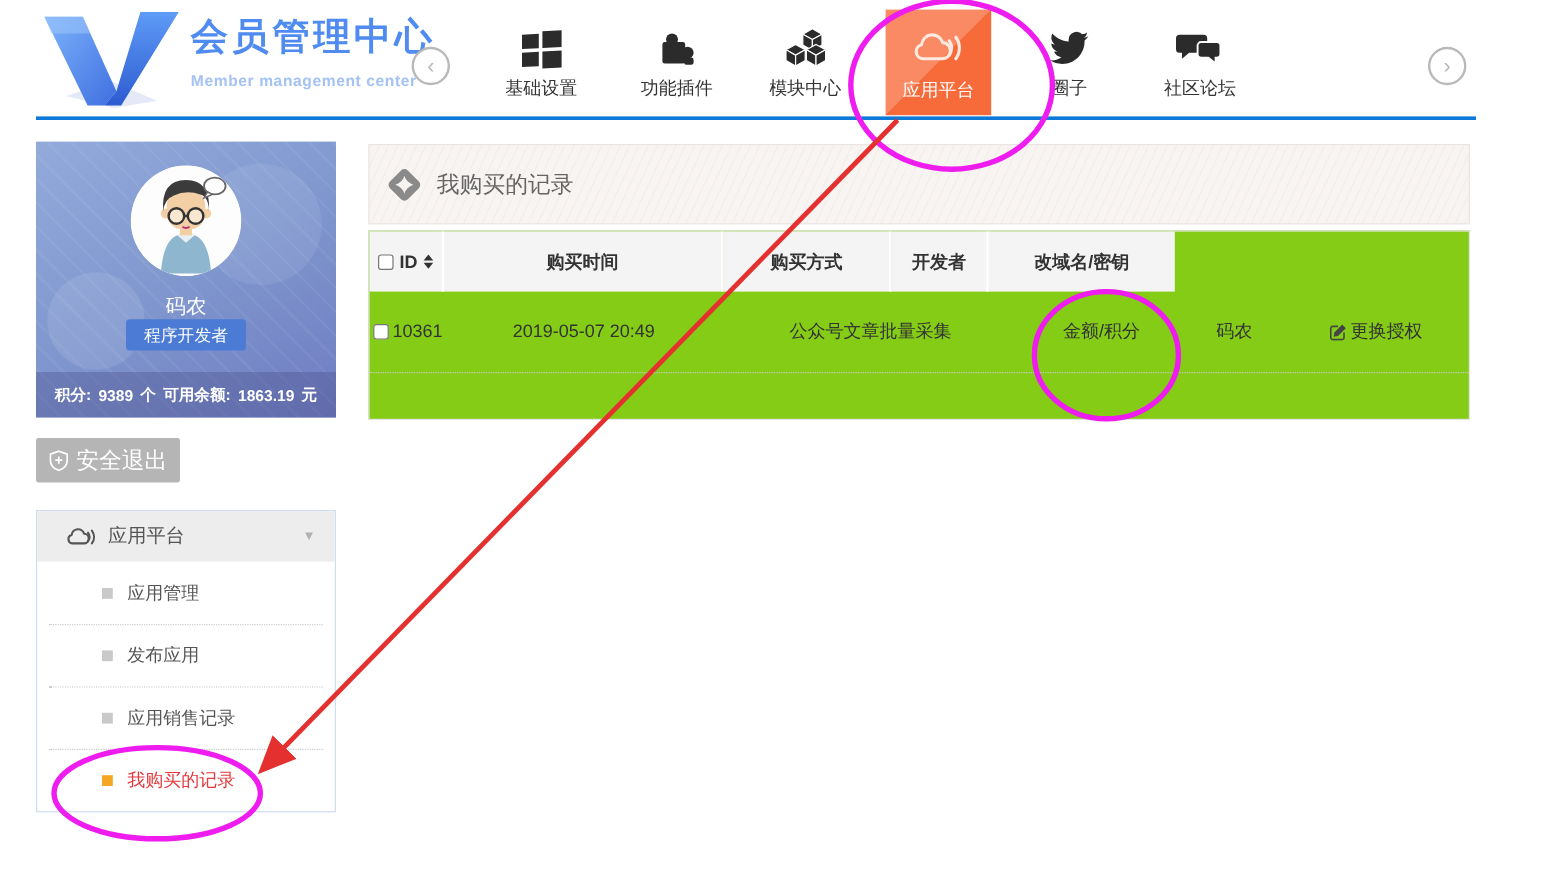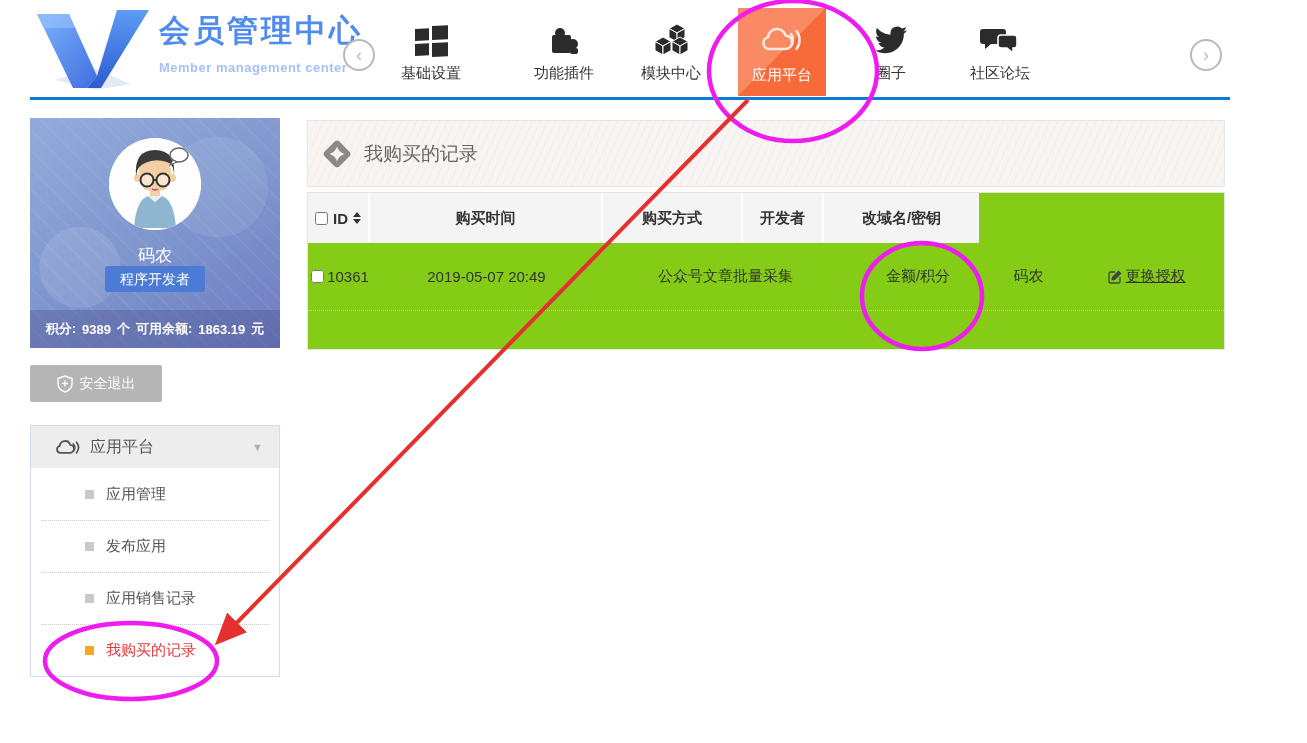--- a/index.html
+++ b/index.html
@@ -41,21 +41,21 @@
   .avatar-ring { position:absolute; left:79px; top:20px; width:92px; height:92px; border-radius:50%;
       background:#fff; overflow:hidden; }
   .profile-name { position:absolute; top:126px; width:100%; text-align:center; color:#fff; font-size:17px; }
   .role-badge { position:absolute; top:148px; left:75px; width:100px; height:26px; background:#4b7bd5;
       color:#ffffff; font-size:14px; text-align:center; line-height:26px; border-radius:3px; }
   .profile-stats { position:absolute; bottom:0; left:0; right:0; height:38px;
       background:rgba(73,77,135,.35); color:#fff; font-size:13px; font-weight:bold;
       display:flex; align-items:center; justify-content:center; gap:6px; }
 
   .btn-row { position:absolute; left:30px; top:365px; width:250px; display:flex; gap:10px; }
-  .side-btn { width:132px; height:37px; border:none; color:#fff; font-size:14px; cursor:pointer;
+  .side-btn { width:120px; height:37px; border:none; color:#fff; font-size:19px; cursor:pointer;
       display:flex; align-items:center; justify-content:center; gap:7px;
       font-family:inherit; border-radius:2px; }
   .btn-gray { background:#b5b5b5; }
   .btn-orange { background:#f4754e; }
 
   .side-menu { position:absolute; left:30px; top:425px; width:250px; background:#fff;
       border:1px solid #cfdef0; }
   .menu-head { height:42px; background:#ededed; display:flex; align-items:center; padding-left:24px;
       font-size:16px; color:#555; position:relative; cursor:pointer; }
   .menu-head .mh-label { margin-left:9px; }
@@ -85,21 +85,21 @@
   .th.c0 { justify-content:flex-start; padding-left:7px; }
   .sort-icon { display:inline-flex; flex-direction:column; gap:2px; margin-left:5px; }
   .sort-icon i { width:0; height:0; border-left:4px solid transparent; border-right:4px solid transparent; }
   .sort-icon .up { border-bottom:5px solid #333; }
   .sort-icon .dn { border-top:5px solid #333; }
   .trow { display:flex; height:68px; border-bottom:1px dotted #c9c9c9; }
   .td { display:flex; align-items:center; justify-content:center; font-size:15px; color:#333; }
   .td.c0 { flex-direction:row; justify-content:center; gap:3px; padding-left:2px; }
   .td .chk, .th .chk { width:13px; height:13px; }
   .th .chk { margin-right:5px; }
-  .action-link { display:flex; align-items:center; gap:3px; color:#333; cursor:pointer;text-decoration:underline; }
+  .action-link { display:flex; align-items:center; gap:3px; color:#333; cursor:pointer; }
 
   
   .annot { position:absolute; inset:0; width:1307px; height:743px; pointer-events:none; z-index:60; }
 </style>
 </head>
 <body>
 
 <div class="page">
 
   <div class="header">
@@ -123,21 +123,21 @@
       <div class="logo-text-wrap">
         <div class="logo-title">会员管理中心</div>
         <div class="logo-sub">Member management center</div>
       </div>
     </div>
 
     <div class="nav-arrow prev">
       <span>‹</span>
     </div>
 
-    <div class="nav-item" style="left:347px">
+    <div class="nav-item" style="left:367px">
       <div class="nicon">
         <svg width="36" height="34" viewBox="0 0 36 34" fill="#2b2b2b">
           <g transform="skewY(-3) translate(2,3)">
             <rect x="0" y="2" width="14" height="12"></rect>
               <rect x="17" y="0" width="16" height="14"></rect>
             <rect x="0" y="17" width="14" height="12"></rect>
               <rect x="17" y="17" width="16" height="14"></rect>
           </g>
         </svg>
       </div>

